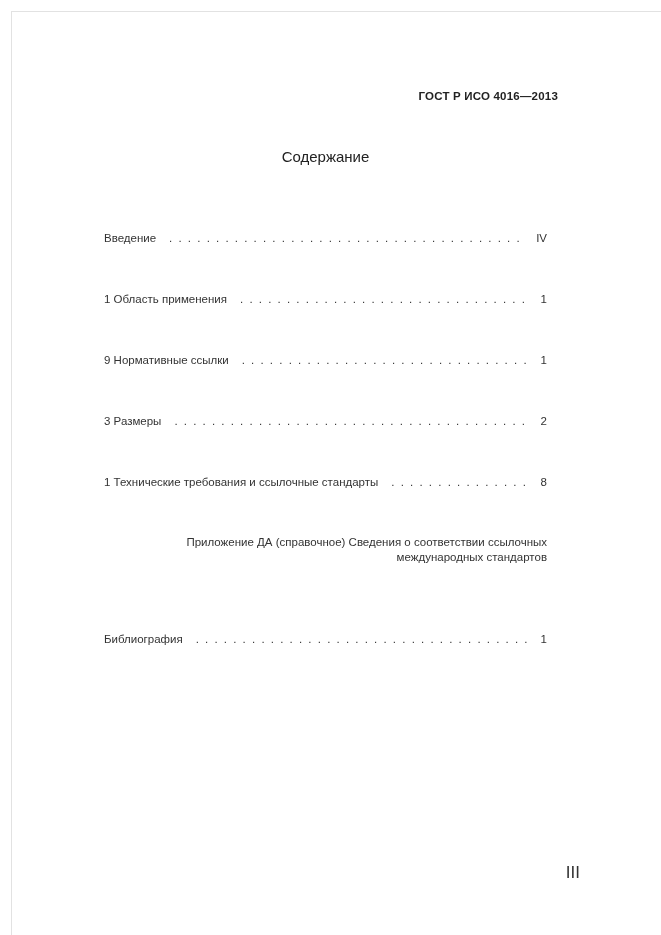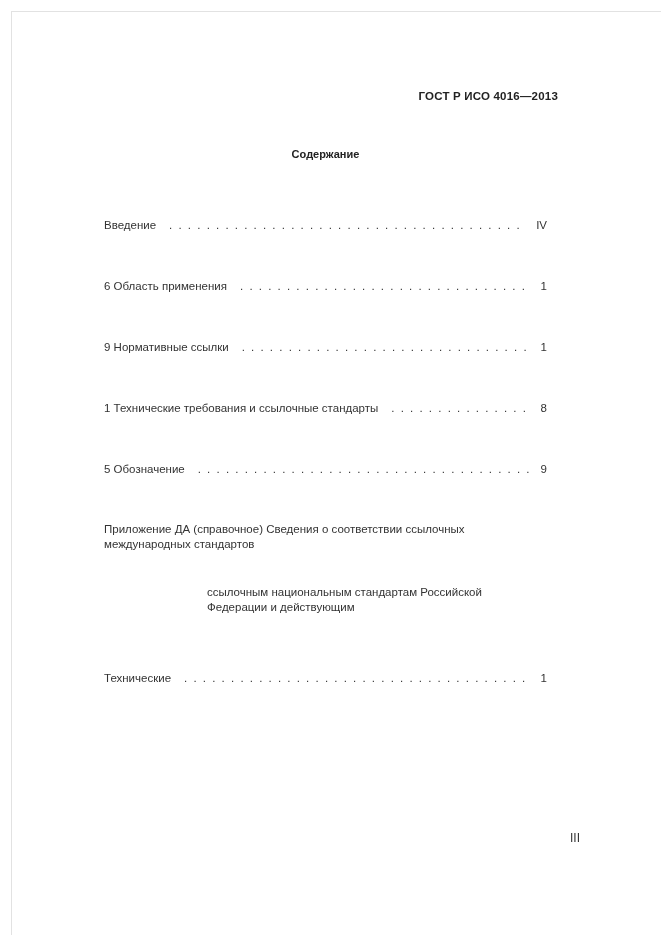--- a/index.html
+++ b/index.html
@@ -22,51 +22,52 @@
   }
   .doc-header {
     text-align: right;
     font-weight: bold;
     font-size: 11.5px;
     color: #222;
     letter-spacing: .2px;
   }
   .toc-heading {
     text-align: center;
-    font-weight: bold;
-    font-size: 11px;
+    font-weight: normal;
+    font-size: 15px;
     color: #222;
     margin-top: 24px;
   }
   .toc {
-    margin-top: 13px;
+    margin-top: 21px;
     font-size: 11.5px;
     line-height: 17px;
+    text-align: right;
   }
   .toc-row { display: flex; align-items: baseline; }
   .toc-title { white-space: nowrap; }
   .leader {
     flex: 1 1 auto;
     overflow: hidden;
     white-space: nowrap;
     min-width: 8px;
     padding: 0 2px;
     letter-spacing: 1.5px;
   }
   .leader::after {
     content: ". . . . . . . . . . . . . . . . . . . . . . . . . . . . . . . . . . . . . . . . . . . . . . . . . . . . . . . . . . . . . . . . . . . . . . . . . . . . . . . . . . . . . . . . . . . . . . . . . . . . . . . . . . . . . . . . . . . . . . . .";
   }
   .toc-page { white-space: nowrap; }
   .appendix-block { line-height: 15px; }
   .appendix-indent { margin-left: 92px; }
   .page-num {
     position: absolute;
-    top: 808px;
+    top: 840px;
     right: 80px;
-    font-size: 12px;
+    font-size: 17px;
     color: #333;
   }
 </style>
 </head>
 <body>
 
 <div class="page">
   <div class="content">
 
     <div class="doc-header">
@@ -77,53 +78,52 @@
 
     <div class="toc">
 
       <div class="toc-row">
         <span class="toc-title">Введение</span>
         <span class="leader"></span>
         <span class="toc-page">IV</span>
       </div>
 
       <div class="toc-row">
-        <span class="toc-title">6 Область применения</span>
+        <span class="toc-title">1 Область применения</span>
         <span class="leader"></span>
         <span class="toc-page">1</span>
       </div>
 
       <div class="toc-row">
         <span class="toc-title">9 Нормативные ссылки</span>
         <span class="leader"></span>
         <span class="toc-page">1</span>
       </div>
 
+      <div class="toc-row">
+        <span class="toc-title">3 Размеры</span>
+        <span class="leader"></span>
+        <span class="toc-page">2</span>
+      </div>
 
       <div class="toc-row">
         <span class="toc-title">1 Технические требования и ссылочные стандарты</span>
         <span class="leader"></span>
         <span class="toc-page">8</span>
       </div>
 
-      <div class="toc-row">
-        <span class="toc-title">5 Обозначение</span>
-        <span class="leader"></span>
-        <span class="toc-page">9</span>
-      </div>
 
       <div class="appendix-block">
         <div>Приложение ДА (справочное) Сведения о соответствии ссылочных международных стандартов</div>
         <div class="appendix-indent">
-          <div>ссылочным национальным стандартам Российской Федерации и действующим</div>
         </div>
       </div>
 
       <div class="toc-row">
-        <span class="toc-title">Технические</span>
+        <span class="toc-title">Библиография</span>
         <span class="leader"></span>
         <span class="toc-page">1</span>
       </div>
 
     </div>
   </div>
 
   <div class="page-num">III</div>
 </div>
 

